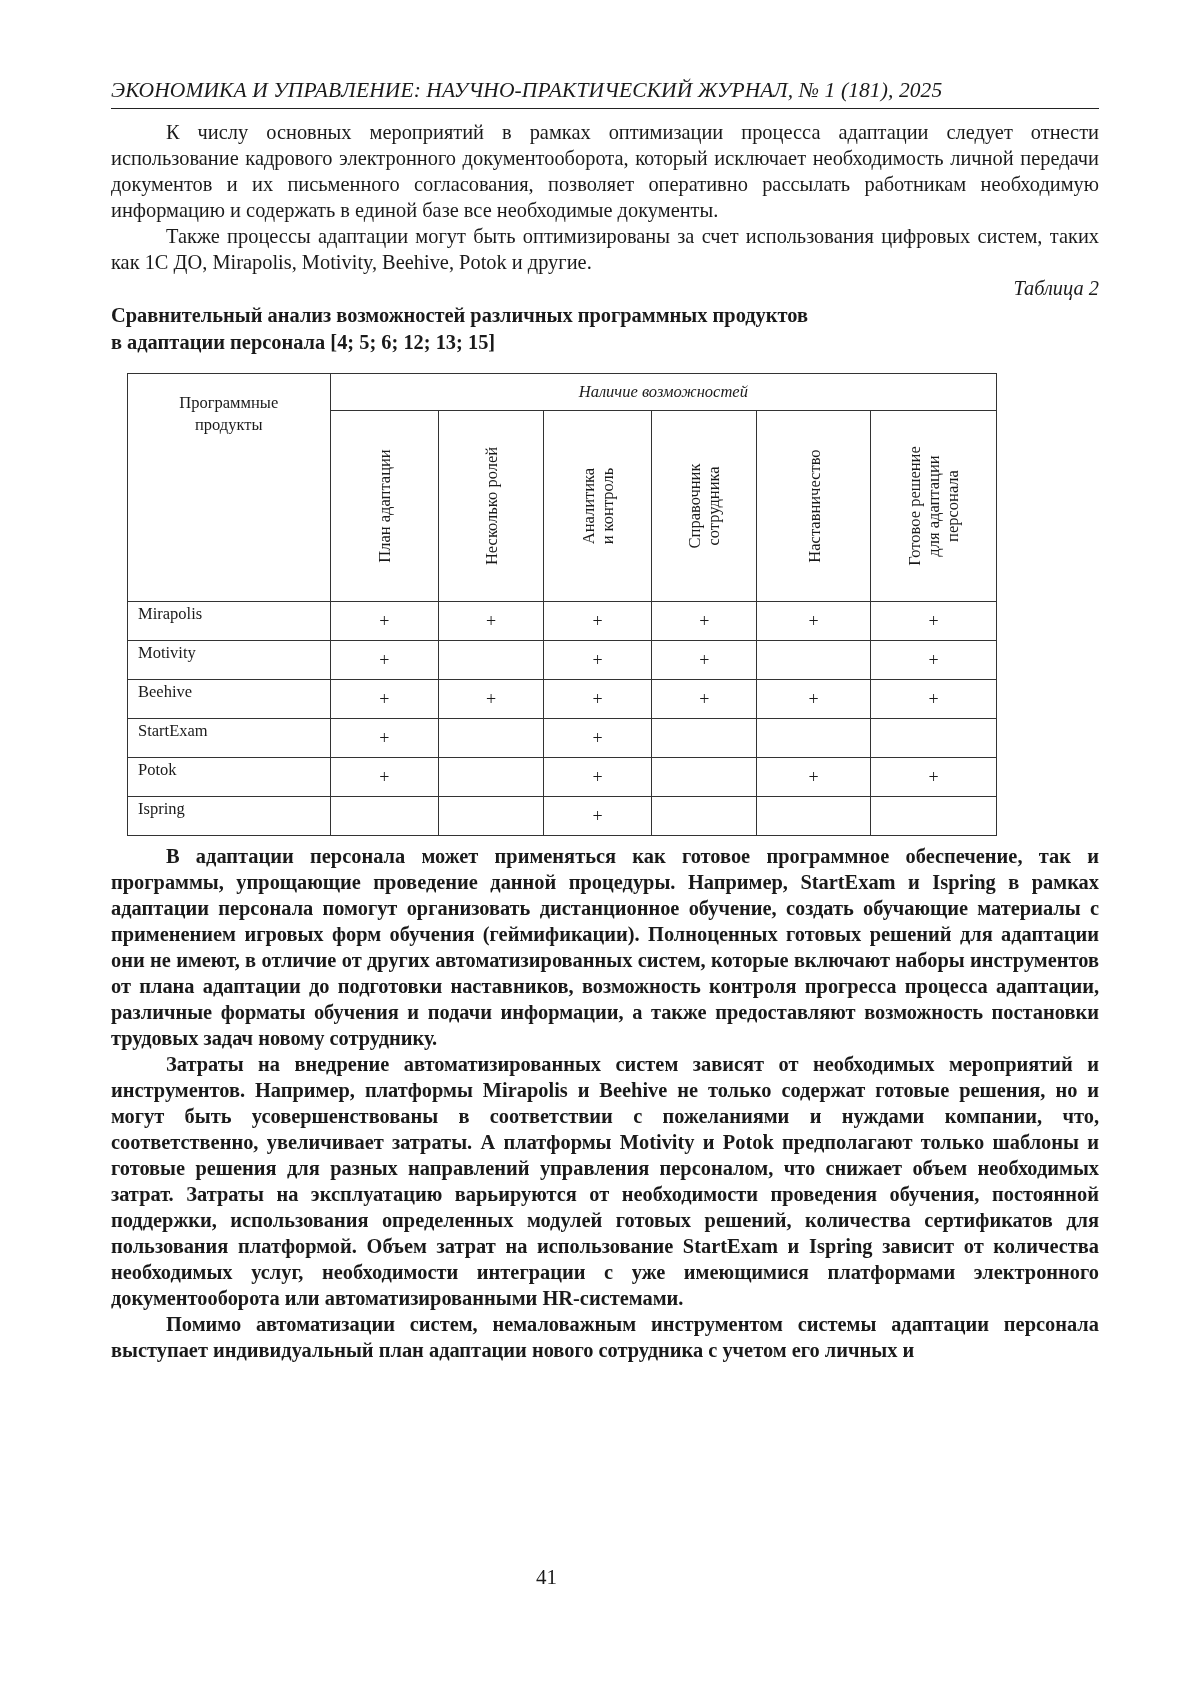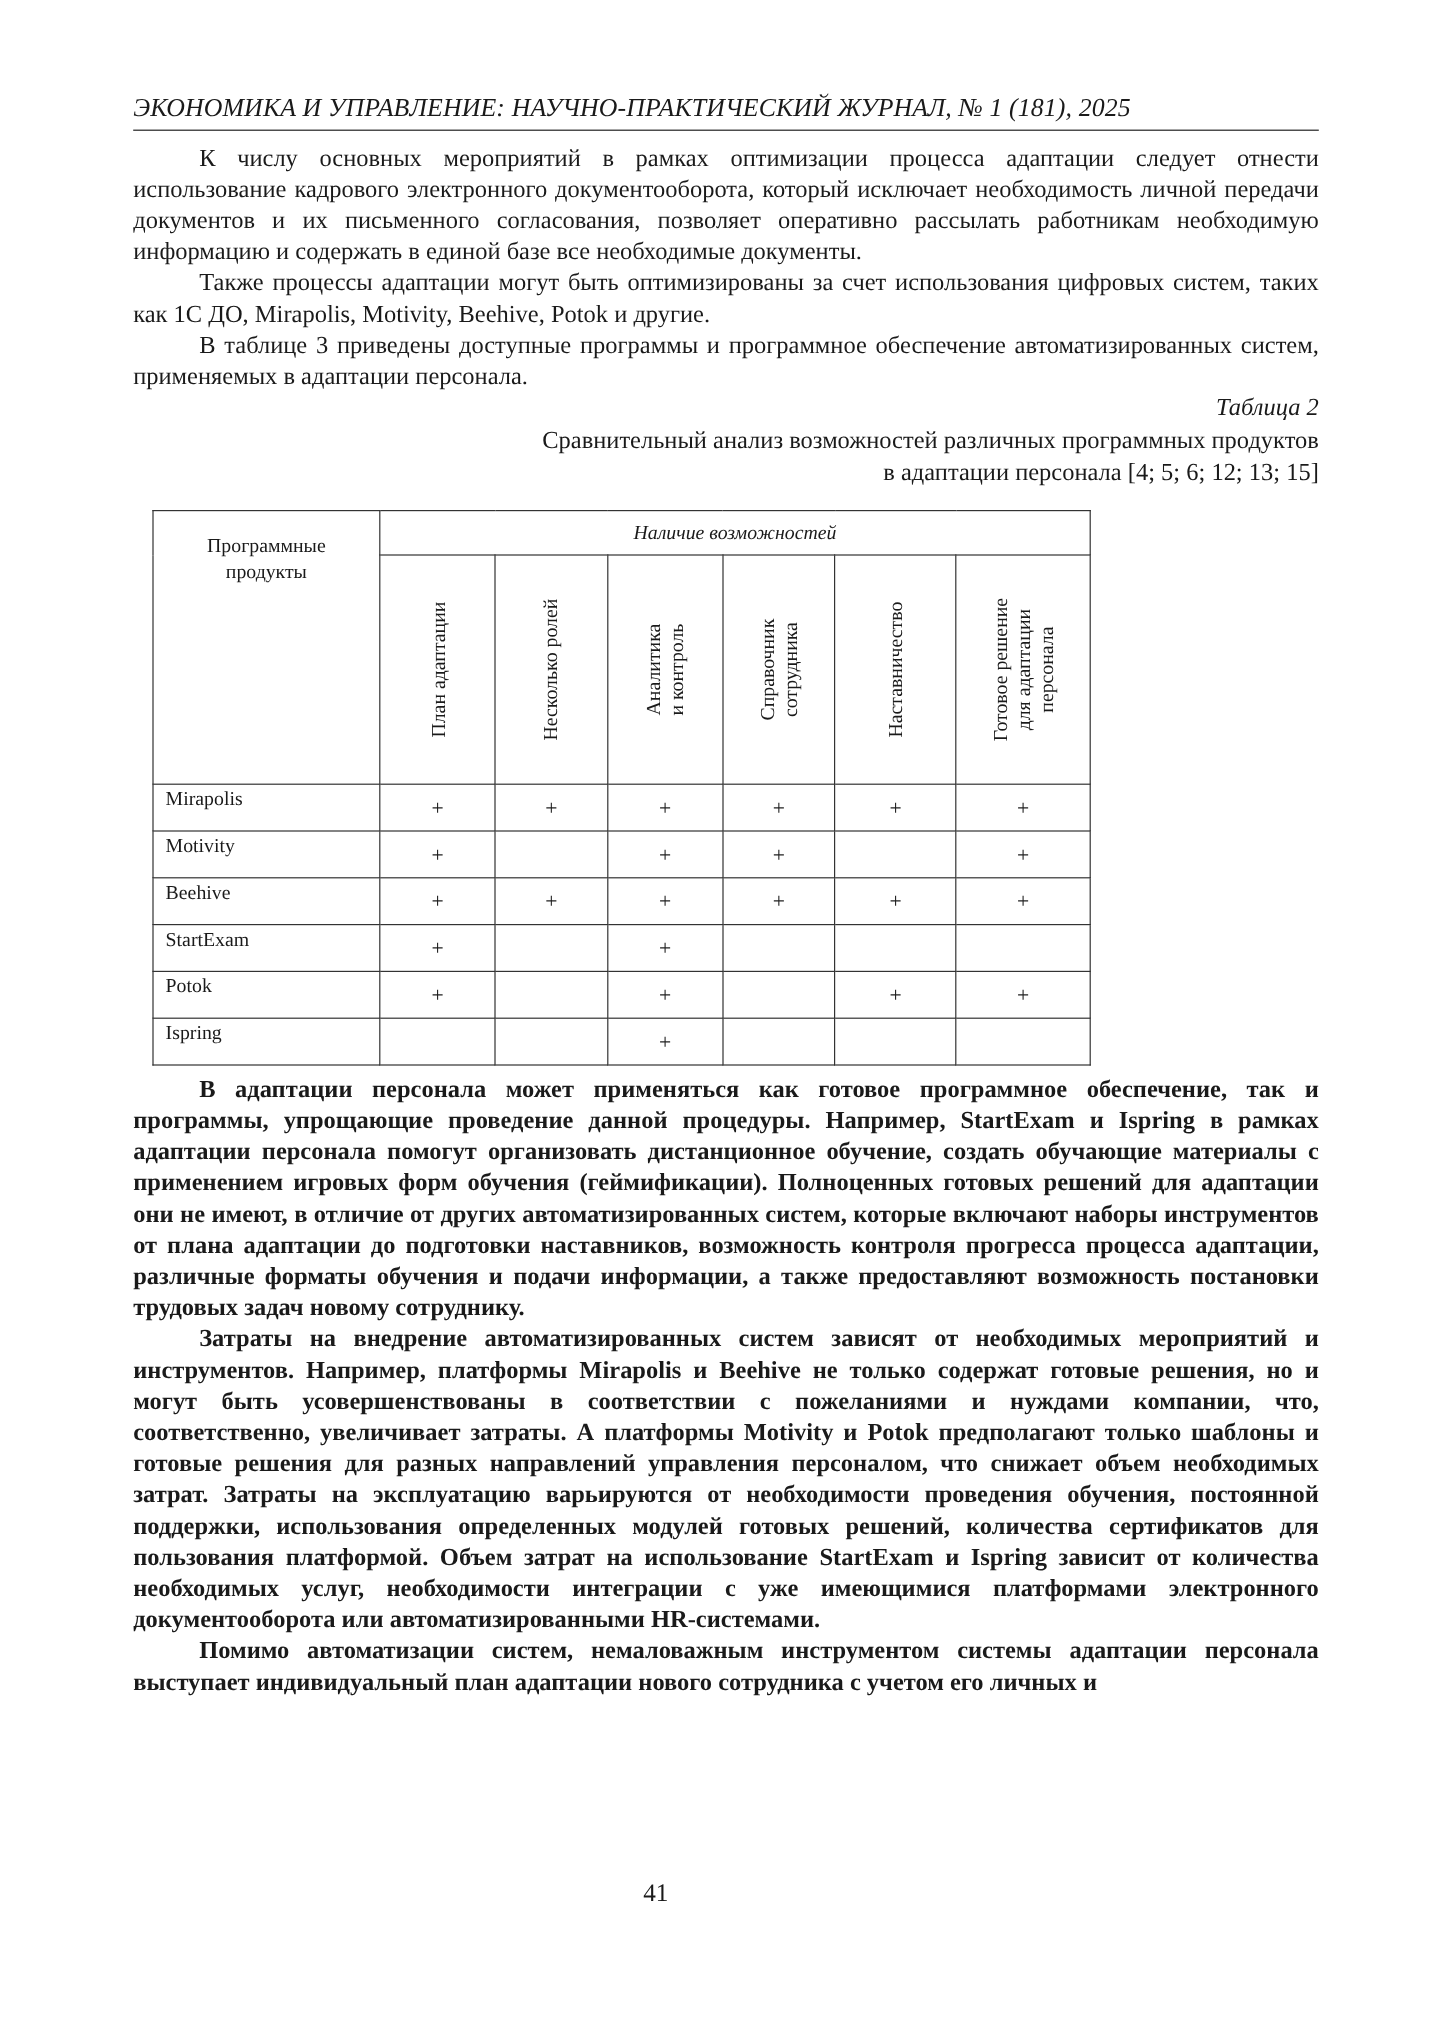--- a/index.html
+++ b/index.html
@@ -5,22 +5,22 @@
   html, body { margin: 0; padding: 0; background: #ffffff; }
   body { width: 1200px; height: 1698px; position: relative; overflow: hidden;
          font-family: "Liberation Serif", "DejaVu Serif", serif; color: #1a1a1a; }
   .page { position: absolute; left: 111px; top: 78px; width: 988px; }
   .running-head { font-style: italic; font-size: 21.5px; text-align: left; letter-spacing: 0.1px;
                   padding-bottom: 5px; border-bottom: 1.5px solid #222; white-space: nowrap; }
   .body-text { font-size: 20.4px; line-height: 26px; text-align: justify; margin: 0; }
   .para { text-indent: 55px; margin: 0; }
   .p1 { margin-top: 10px; }
   .table-label { font-style: italic; font-size: 20.4px; text-align: right; margin-top: 0px; line-height: 27px; }
-  .table-title { font-weight: normal; font-size: 20.4px; text-align: right; line-height: 27px; margin-top: 0px; }
-  table.cmp { border-collapse: collapse; margin-top: 17px; margin-left: 16px; width: 782px;
+  .table-title { font-weight: bold; font-size: 20.4px; text-align: left; line-height: 27px; margin-top: 0px; }
+  table.cmp { border-collapse: collapse; margin-top: 17px; margin-left: 16px; width: 870px;
               font-size: 16.5px; }
   table.cmp td, table.cmp th { border: 1px solid #333; padding: 0; font-weight: normal; }
   .hdr-group { height: 36px; text-align: center; vertical-align: middle; font-style: italic; }
   .hdr-products { vertical-align: top; text-align: center; padding-top: 18px !important; line-height: 22px; }
   .rot-cell { height: 190px; position: relative; vertical-align: middle; }
   .rot { position: absolute; left: 50%; top: 50%; transform: translate(-50%, -50%) rotate(-90deg);
          white-space: nowrap; text-align: center; line-height: 19px; }
   .rot span { display: block; }
   .row td { height: 36px; }
   .prod-name { padding-left: 10px !important; vertical-align: top; padding-top: 2px !important; }
@@ -30,21 +30,20 @@
 </style>
 </head>
 <body>
 
 <div class="page">
   <div class="running-head">ЭКОНОМИКА И УПРАВЛЕНИЕ: НАУЧНО-ПРАКТИЧЕСКИЙ ЖУРНАЛ, № 1 (181), 2025</div>
 
   <div class="body-text">
     <p class="para p1">К числу основных мероприятий в рамках оптимизации процесса адаптации следует отнести использование кадрового электронного документооборота, который исключает необходимость личной передачи документов и их письменного согласования, позволяет оперативно рассылать работникам необходимую информацию и содержать в единой базе все необходимые документы.</p>
     <p class="para">Также процессы адаптации могут быть оптимизированы за счет использования цифровых систем, таких как 1С ДО, Mirapolis, Motivity, Beehive, Potok и другие.</p>
-    <p class="para">В таблице 3 приведены доступные программы и программное обеспечение автоматизированных систем, применяемых в адаптации персонала.</p>
   </div>
 
   <div class="table-label">Таблица 2</div>
   <div class="table-title">
     <div>Сравнительный анализ возможностей различных программных продуктов</div>
     <div>в адаптации персонала [4; 5; 6; 12; 13; 15]</div>
   </div>
 
   <table class="cmp">
     <colgroup>

